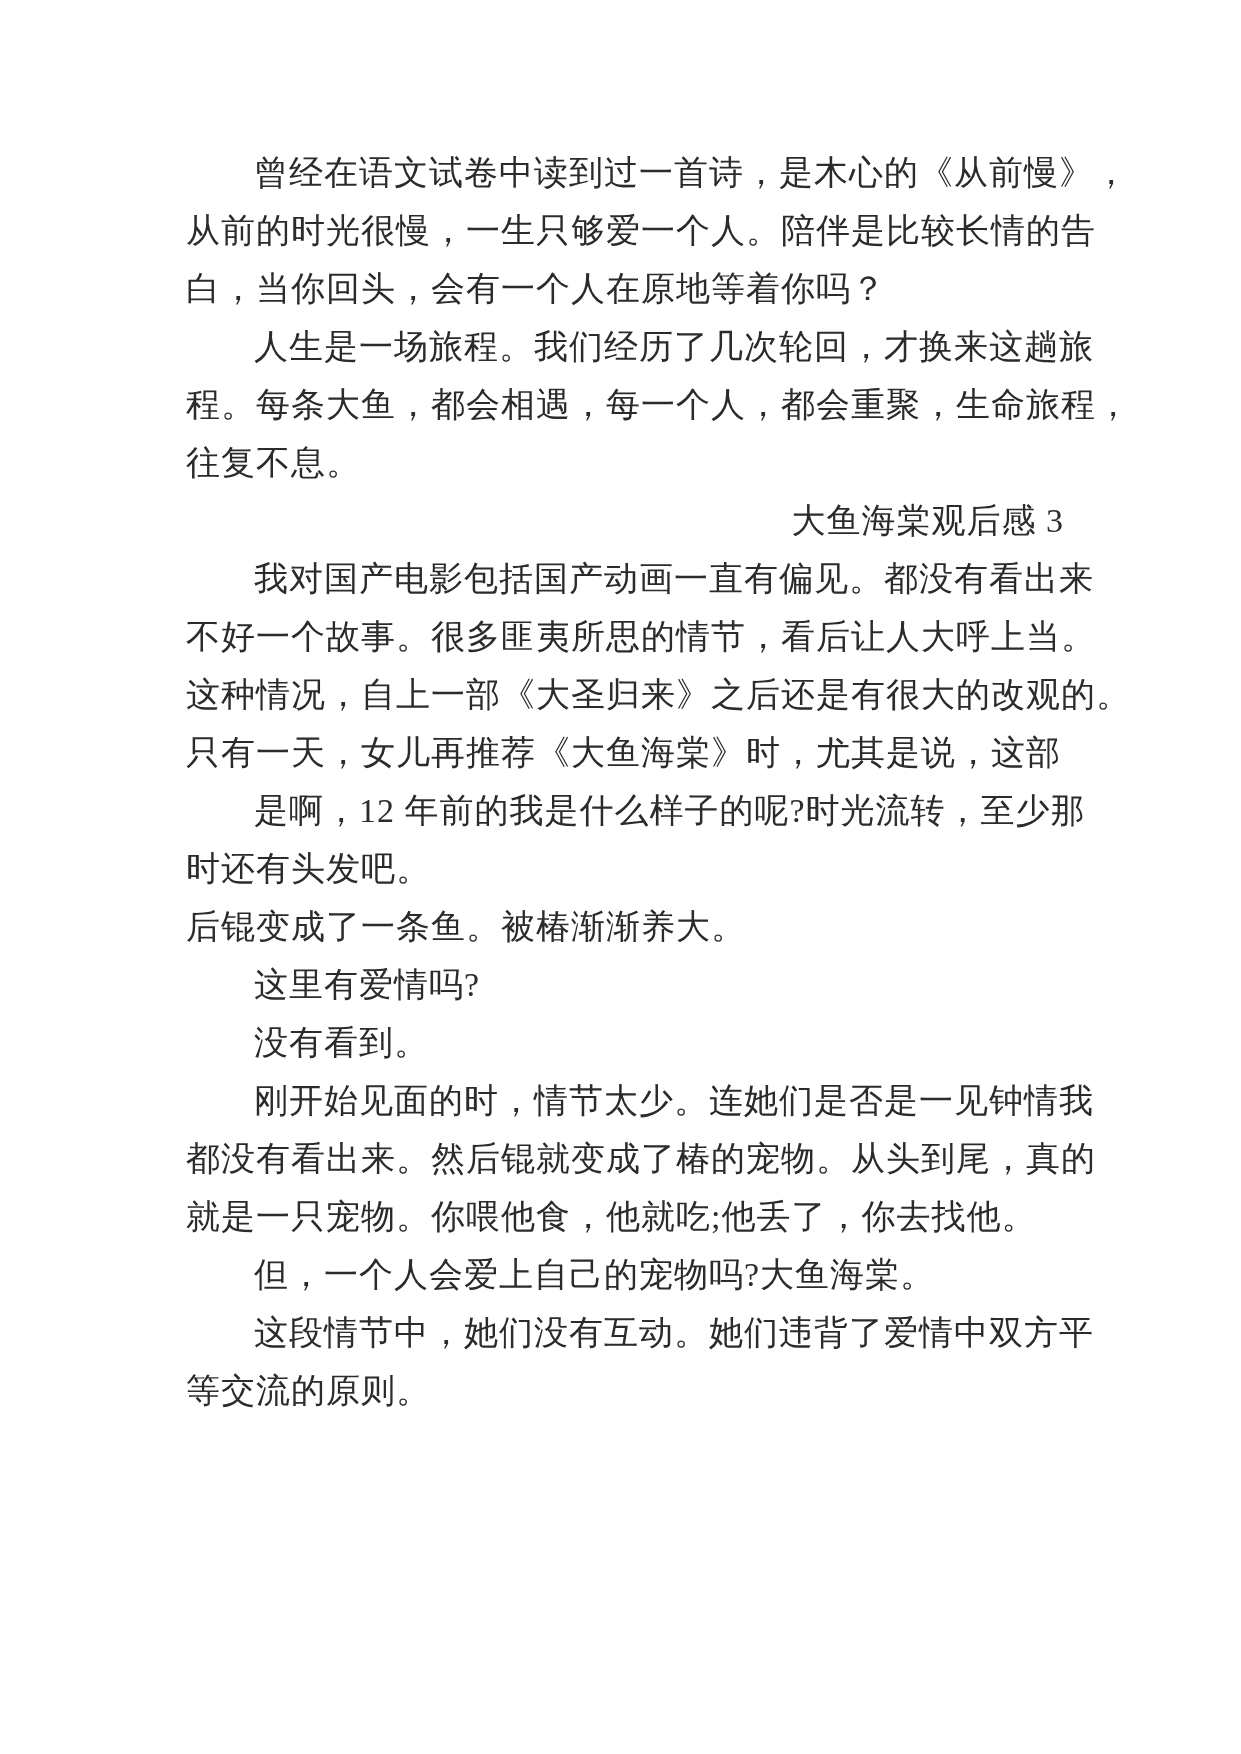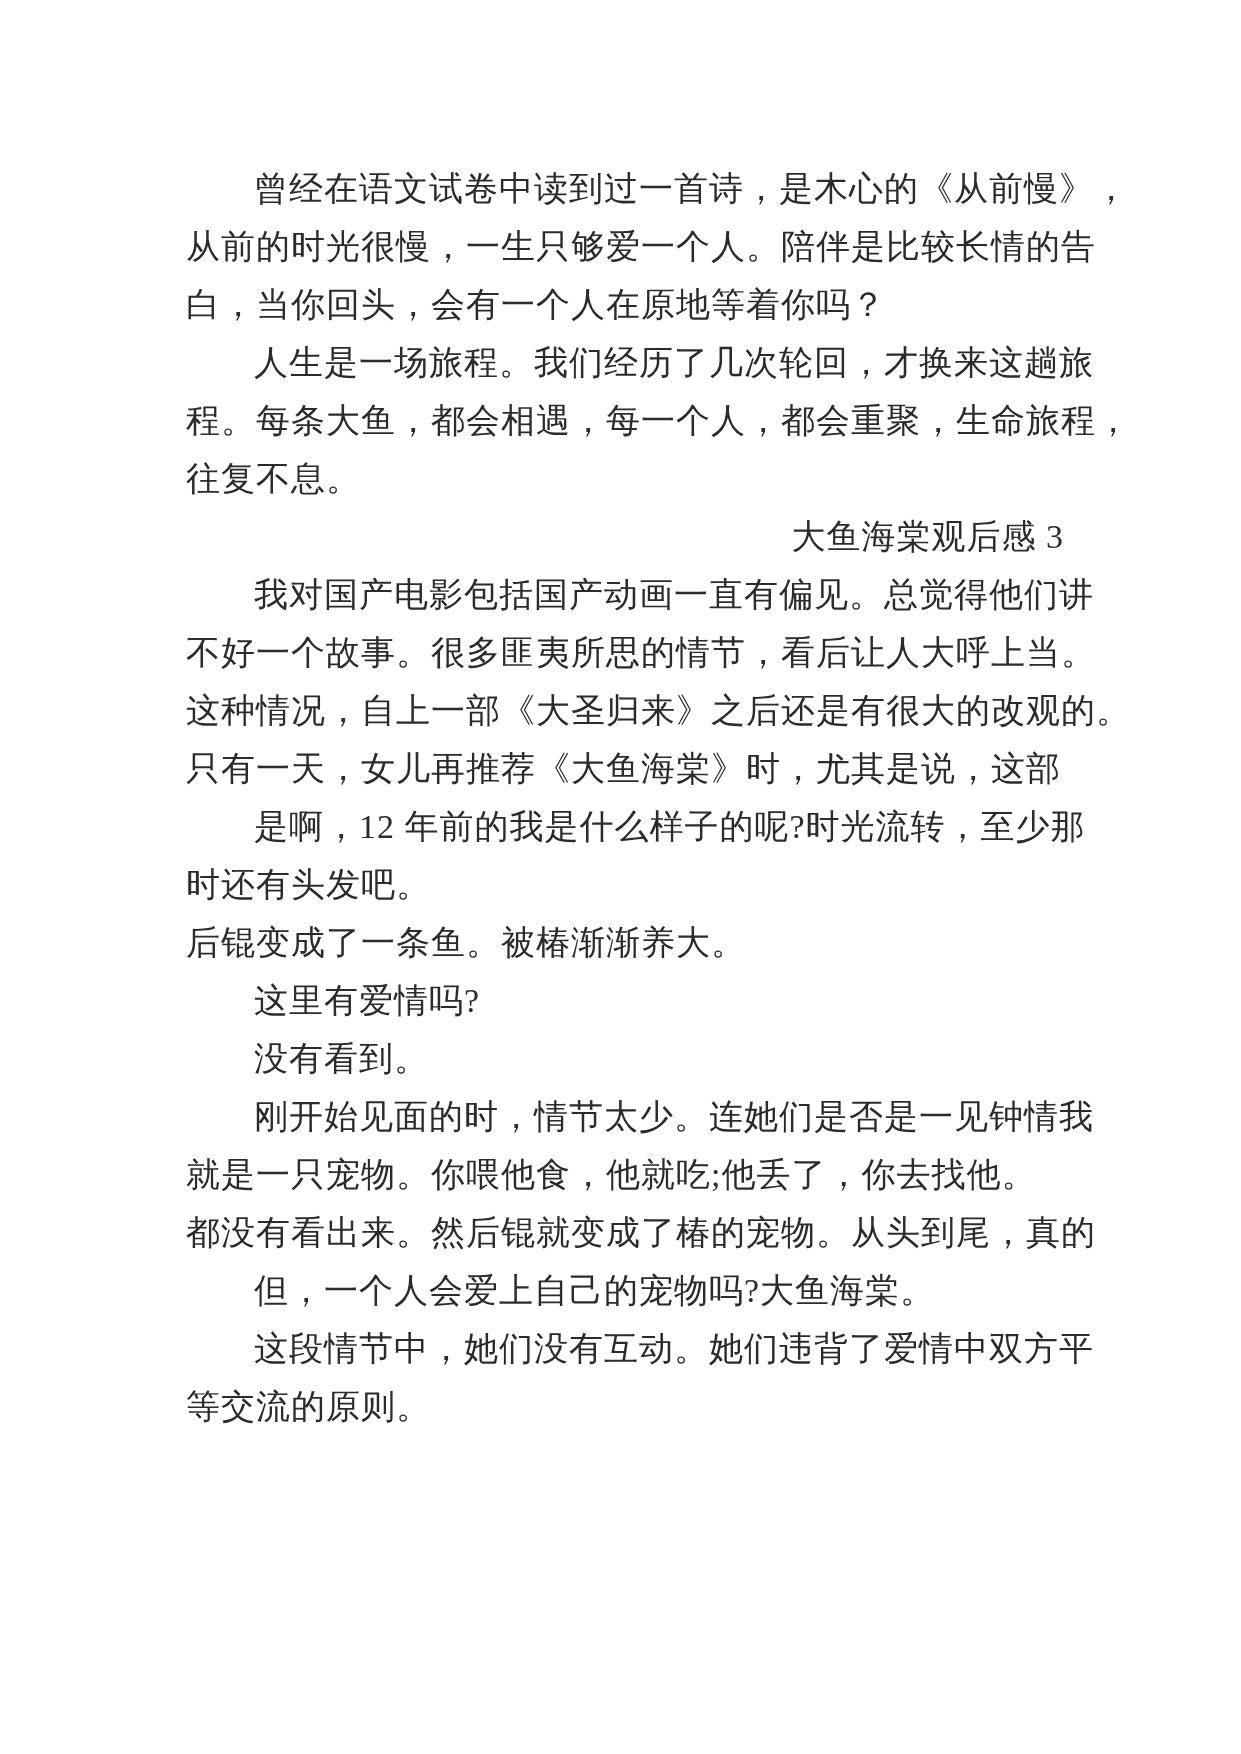--- a/index.html
+++ b/index.html
@@ -10,21 +10,21 @@
   .page {
     position: relative;
     width: 1241px;
     height: 1754px;
     background: #ffffff;
     overflow: hidden;
   }
   .text-block {
     position: absolute;
     left: 186px;
-    top: 160px;
+    top: 144px;
     width: 878px;
     font-family: "Liberation Serif", "DejaVu Serif", serif;
     font-size: 34px;
     line-height: 58px;
     font-weight: 400;
     color: #2b2b2b;
     letter-spacing: 1px;
   }
   .line {
     height: 58px;
@@ -45,29 +45,29 @@
 
 <div class="page">
   <div class="text-block">
       <div class="line indent">曾经在语文试卷中读到过一首诗，是木心的《从前慢》，</div>
       <div class="line">从前的时光很慢，一生只够爱一个人。陪伴是比较长情的告</div>
       <div class="line">白，当你回头，会有一个人在原地等着你吗？</div>
       <div class="line indent">人生是一场旅程。我们经历了几次轮回，才换来这趟旅</div>
       <div class="line">程。每条大鱼，都会相遇，每一个人，都会重聚，生命旅程，</div>
       <div class="line">往复不息。</div>
       <div class="heading-line">大鱼海棠观后感 3</div>
-      <div class="line indent">我对国产电影包括国产动画一直有偏见。总觉得他们讲</div>
+      <div class="line indent">我对国产电影包括国产动画一直有偏见。都没有看出来</div>
       <div class="line">不好一个故事。很多匪夷所思的情节，看后让人大呼上当。</div>
       <div class="line">这种情况，自上一部《大圣归来》之后还是有很大的改观的。</div>
       <div class="line">只有一天，女儿再推荐《大鱼海棠》时，尤其是说，这部</div>
       <div class="line indent">是啊，12 年前的我是什么样子的呢?时光流转，至少那</div>
       <div class="line">时还有头发吧。</div>
       <div class="line">后锟变成了一条鱼。被椿渐渐养大。</div>
       <div class="line indent">这里有爱情吗?</div>
       <div class="line indent">没有看到。</div>
       <div class="line indent">刚开始见面的时，情节太少。连她们是否是一见钟情我</div>
+      <div class="line">都没有看出来。然后锟就变成了椿的宠物。从头到尾，真的</div>
       <div class="line">就是一只宠物。你喂他食，他就吃;他丢了，你去找他。</div>
-      <div class="line">都没有看出来。然后锟就变成了椿的宠物。从头到尾，真的</div>
       <div class="line indent">但，一个人会爱上自己的宠物吗?大鱼海棠。</div>
       <div class="line indent">这段情节中，她们没有互动。她们违背了爱情中双方平</div>
       <div class="line">等交流的原则。</div>
     </div>
 </div>
 
 </body></html>

